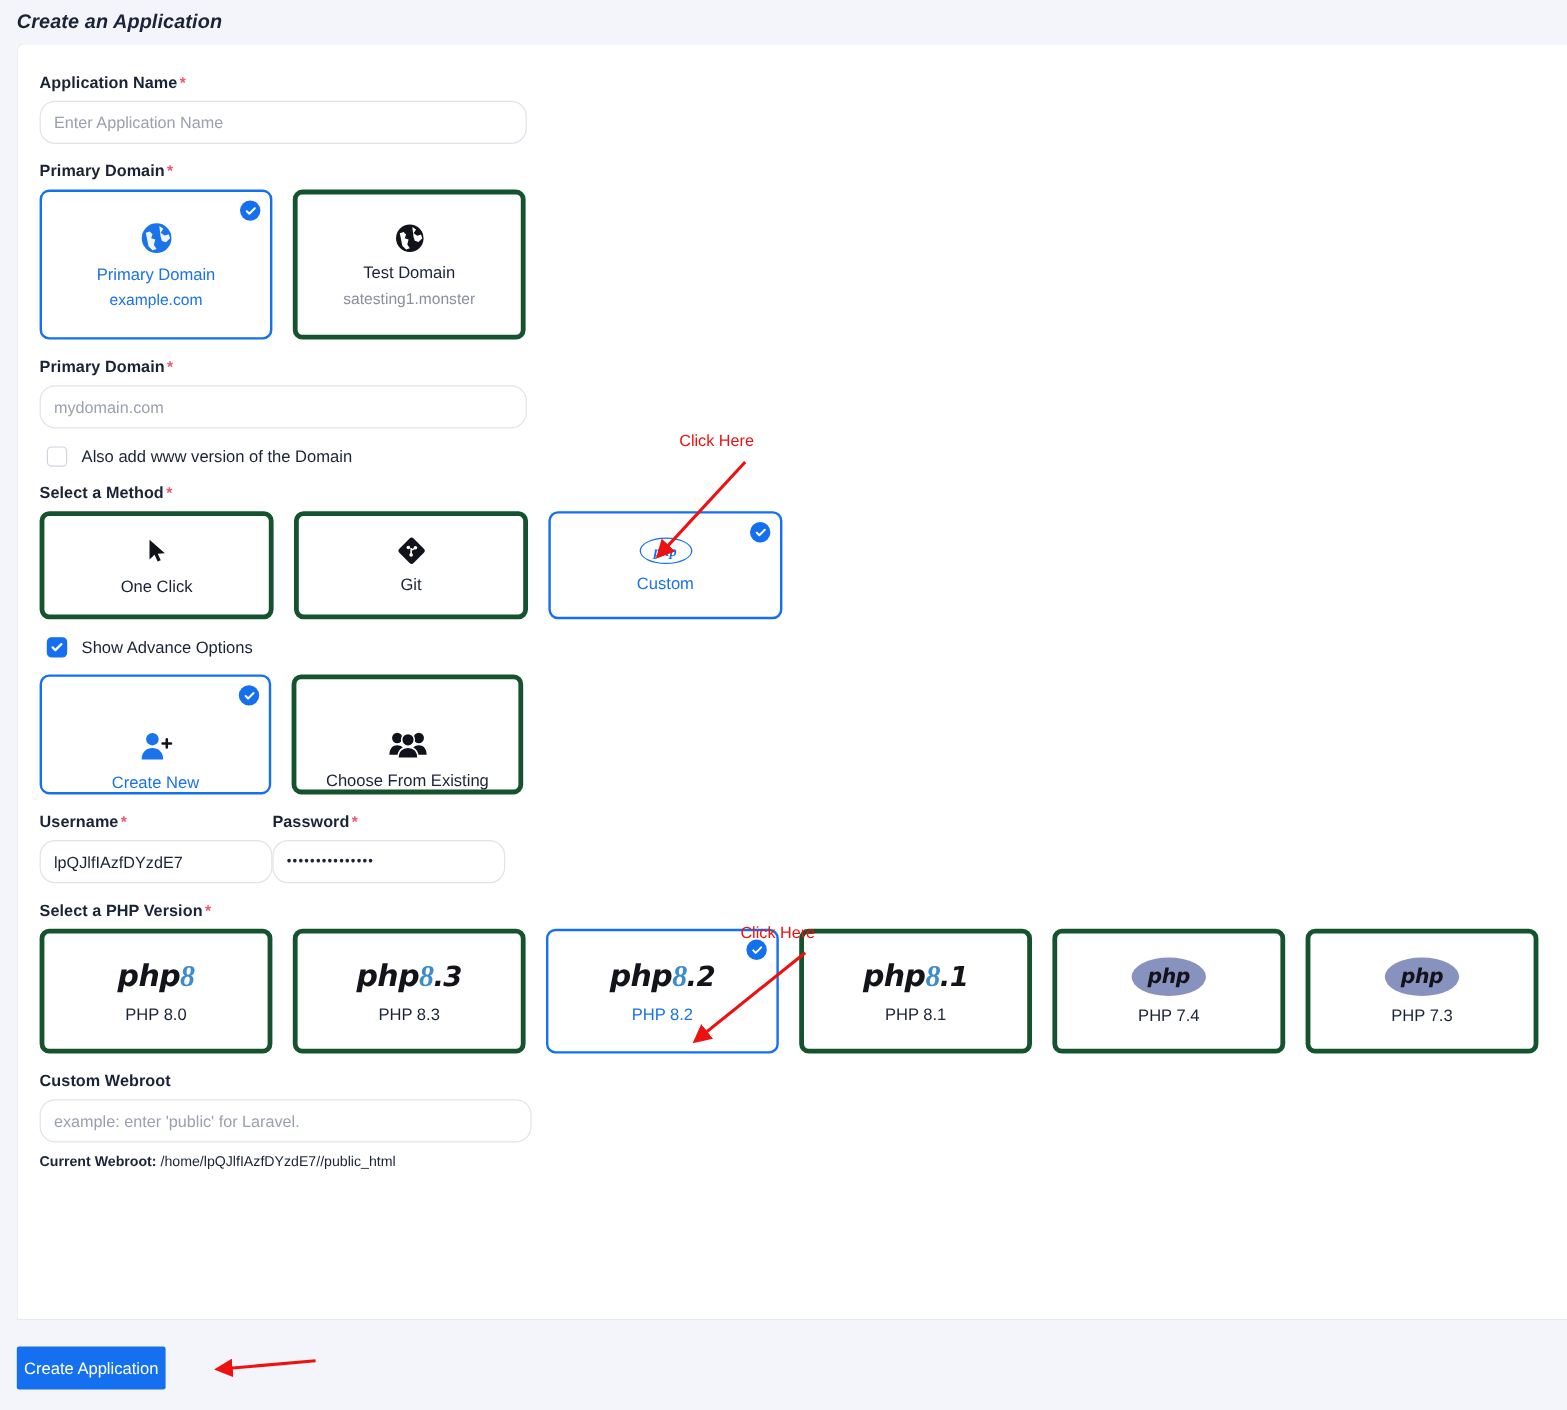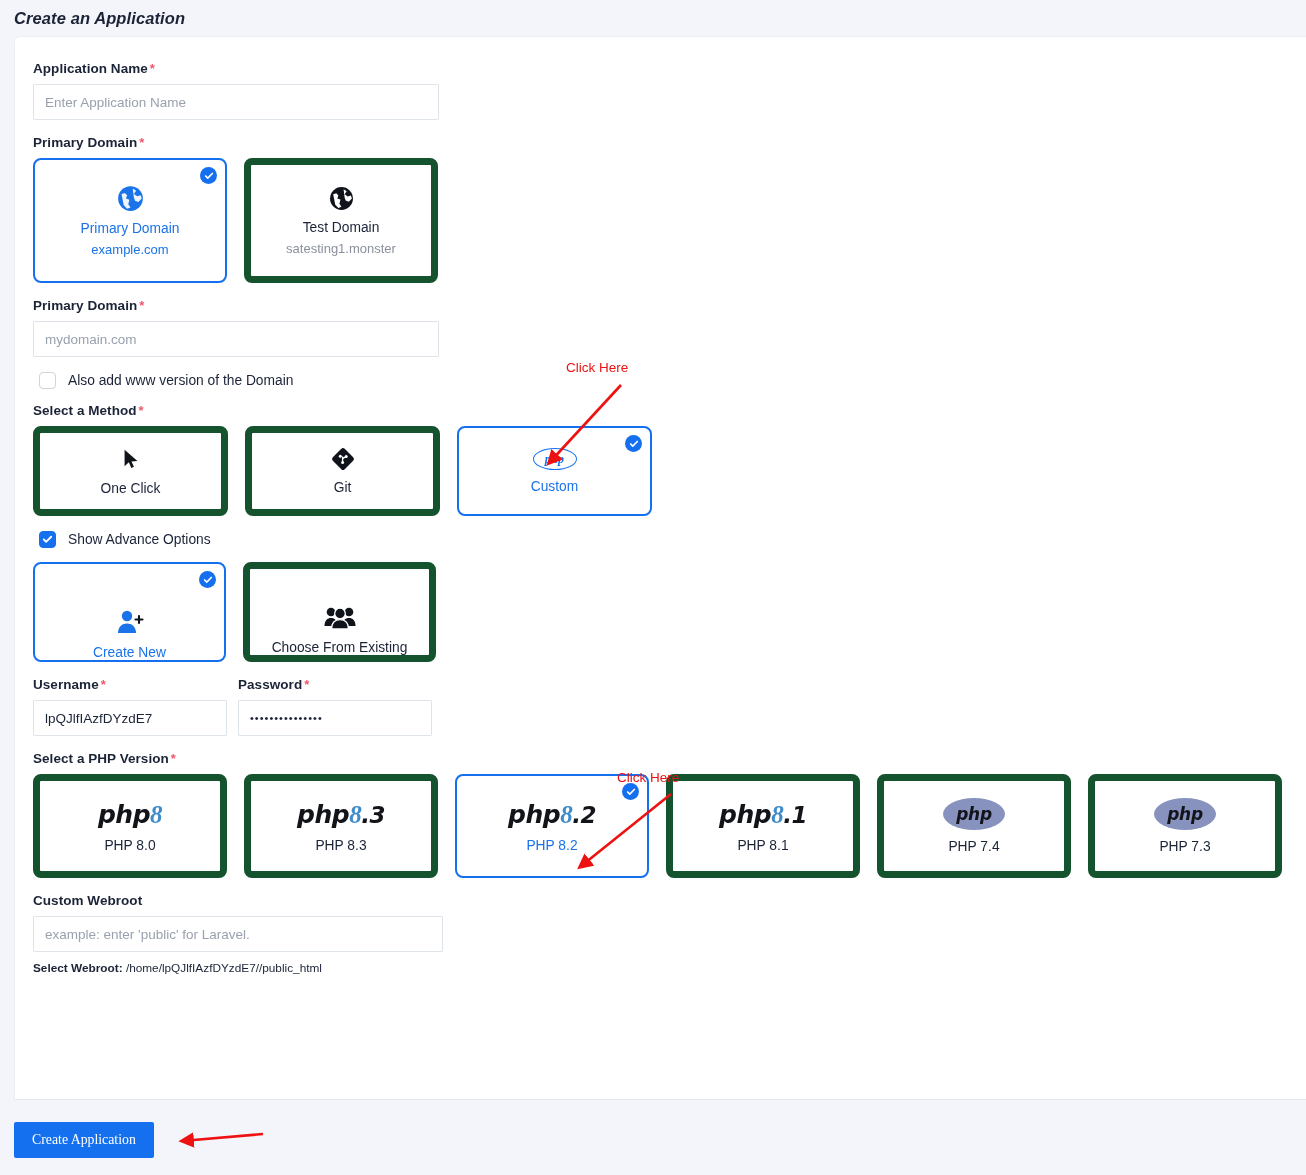--- a/index.html
+++ b/index.html
@@ -52,41 +52,41 @@
     color: #1b2337;
     margin: 0 0 8px 0;
     display: block;
     letter-spacing: .05px;
   }
   .req { color: #f0576b; font-size: 13px; margin-left: 2px; }
 
   .text-input {
     height: 36px;
     border: 1px solid #dfe3ea;
-    border-radius: 1px;
+    border-radius: 13px;
     background: #fff;
     display: flex;
     align-items: center;
     padding: 0 11px;
     font-size: 13.5px;
     color: #1b2337;
   }
   .text-input.ph { color: #9aa1ae; }
   .w-406 { width: 406px; }
   .w-410 { width: 410px; }
   .w-194 { width: 194px; }
 
   .section { margin-bottom: 15px; }
 
   
   .opt-row { display: flex; gap: 17px; }
   .opt-card {
     position: relative;
     background: #fff;
-    border: 7px solid #14532d;
+    border: 4px solid #14532d;
     border-radius: 8px;
     display: flex;
     flex-direction: column;
     align-items: center;
     justify-content: center;
     cursor: pointer;
   }
   .opt-card.sel { border: 2px solid #1570ef; }
   .opt-card .label {
     font-size: 13.8px;
@@ -211,27 +211,27 @@
     top: 1100px;
     width: 1292px;
     height: 75px;
     background: #f4f5fa;
   }
   .primary-btn {
     position: absolute;
     left: 0px;
     top: 22px;
     height: 36px;
-    padding: 0 18px;
+    padding: 0 6px;
     background: #1570ef;
     color: #fff;
     border: none;
     border-radius: 2px;
     font-size: 13.8px;
-    font-family: Liberation Serif, serif;
+    font-family: Liberation Sans, sans-serif;
     cursor: pointer;
     display: flex;
     align-items: center;
   }
 
   
   .anno {
     position: absolute;
     color: #ee1111;
     font-size: 13.5px;
@@ -393,21 +393,21 @@
               <path d="M7.6 24 C7.6 17.6 11.2 14.6 16 14.6 C20.8 14.6 24.4 17.6 24.4 24 Z" fill="#10131a" stroke="#ffffff" stroke-width="1.3"></path>
             </svg>
           </span>
           <div class="label">Choose From Existing</div>
         </div>
 
       </div>
     </div>
 
     <div class="section">
-      <div style="display:flex; gap:11px;">
+      <div style="display:flex; gap:0;">
         <div style="width:194px;">
           <label class="field-label">
             <span>Username</span><span class="req">*</span>
           </label>
           <div class="text-input w-194">lpQJlfIAzfDYzdE7</div>
         </div>
         <div style="width:194px;">
           <label class="field-label">
             <span>Password</span><span class="req">*</span>
           </label>
@@ -457,21 +457,21 @@
           <div class="label">PHP 7.3</div>
         </div>
 
       </div>
     </div>
 
     <div class="section">
       <label class="field-label">Custom Webroot</label>
       <div class="text-input ph w-410">example: enter 'public' for Laravel.</div>
       <div class="webroot-note">
-        <b>Select Webroot:</b>
+        <b>Current Webroot:</b>
         <span>/home/lpQJlfIAzfDYzdE7//public_html</span>
       </div>
     </div>
 
   </div>
 </div>
 
 <div class="footer">
   <button class="primary-btn">Create Application</button>
 </div>

